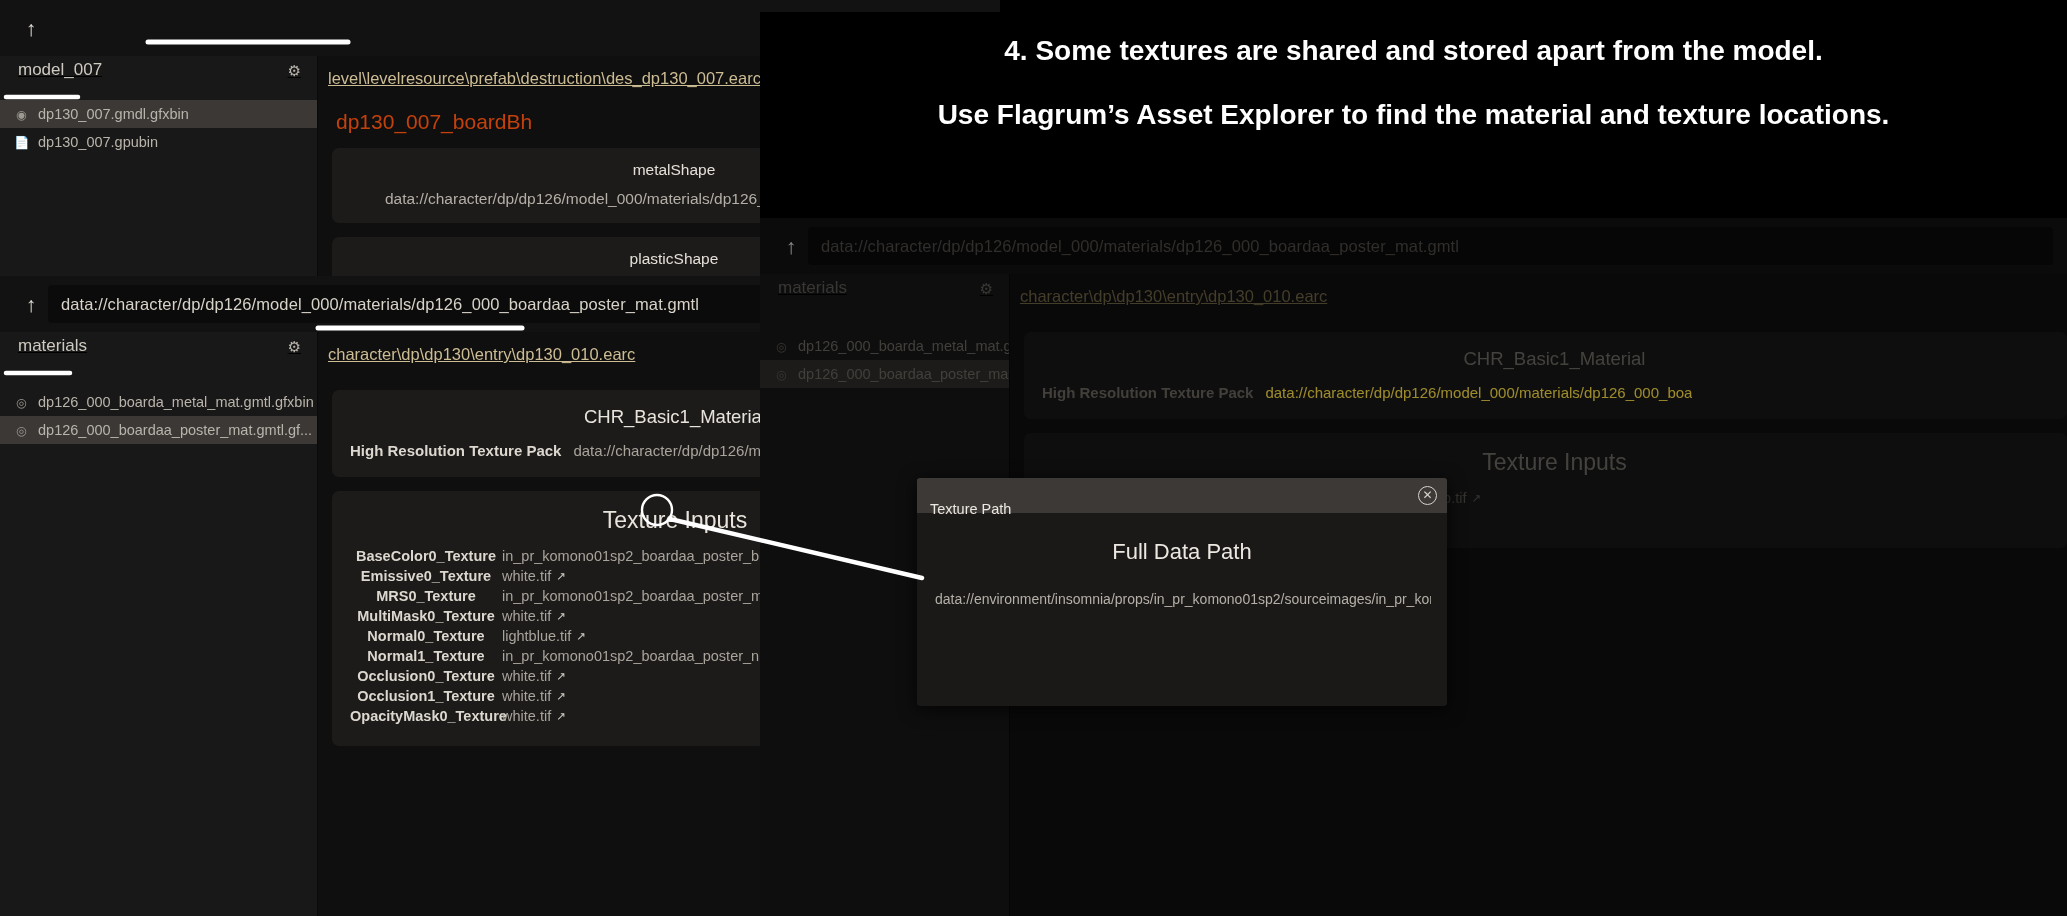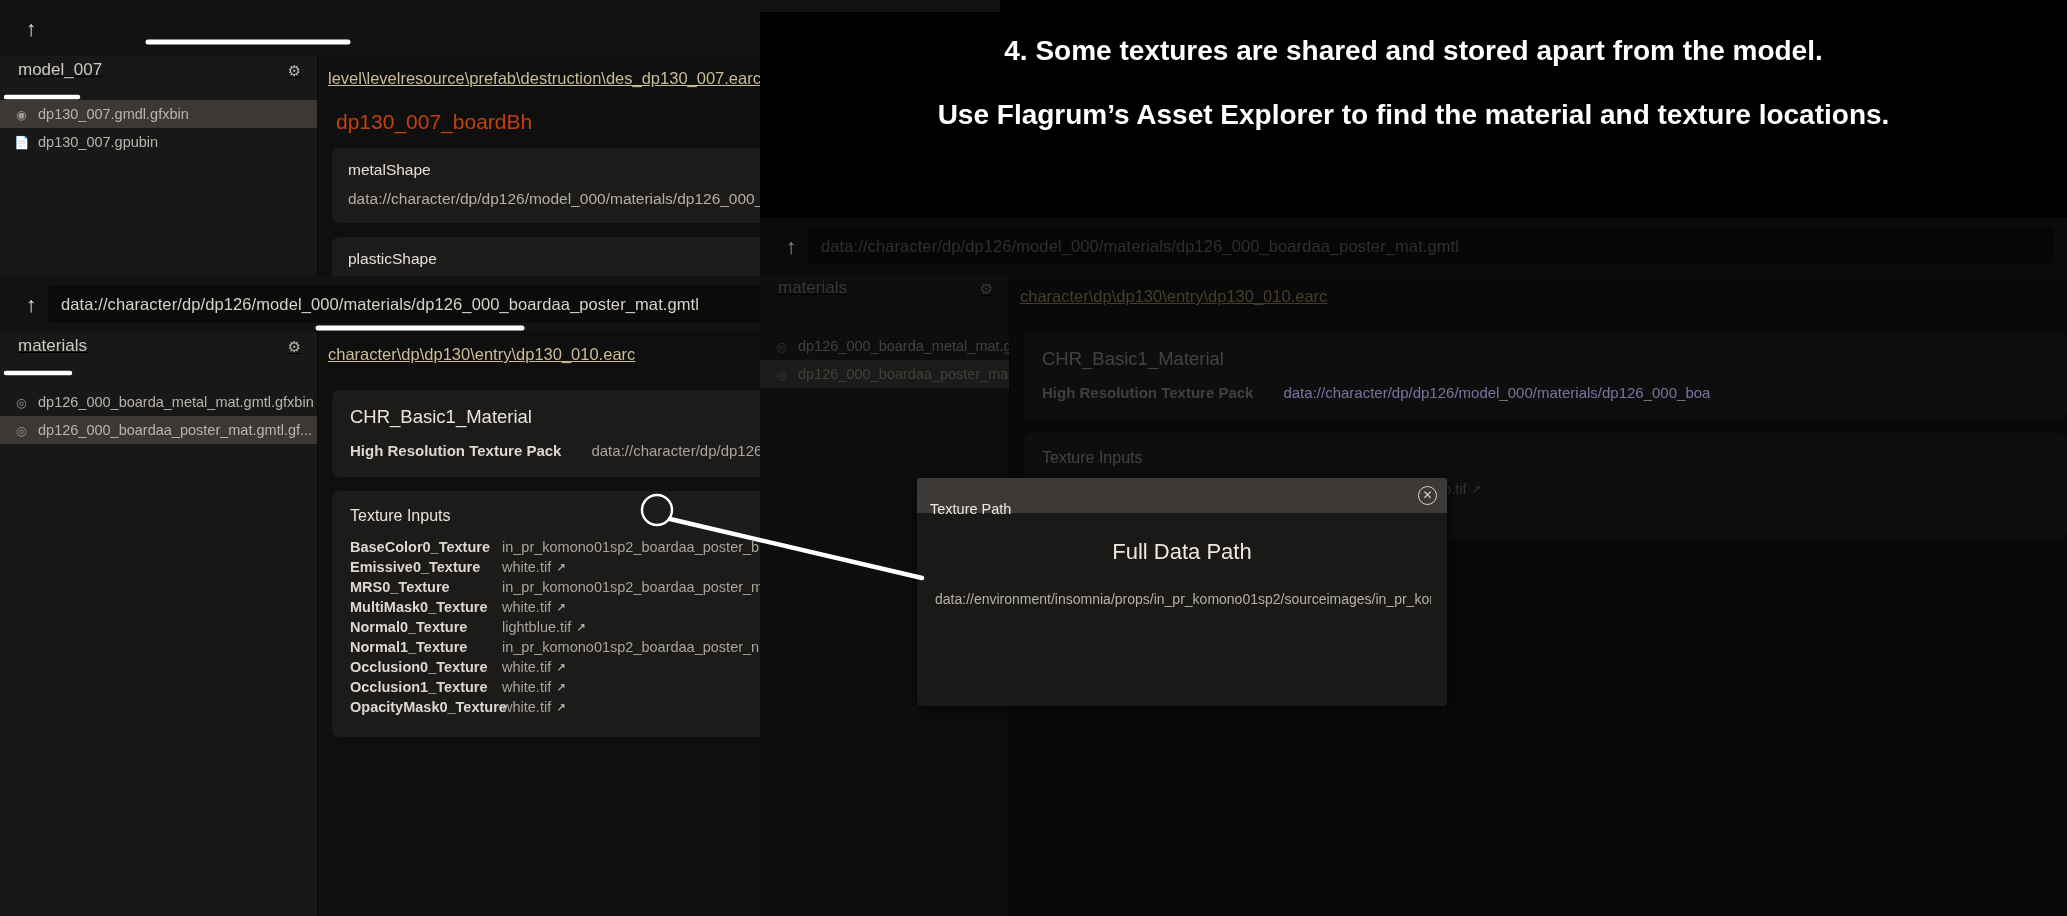--- a/index.html
+++ b/index.html
@@ -30,29 +30,29 @@
   .gear { color: #b9b4ab; font-size: 15px; line-height: 1; }
   .file-row { height: 28px; display: flex; align-items: center; gap: 9px; padding: 0 10px 0 14px;
               color: #b9b4ab; font-size: 14.5px; white-space: nowrap; overflow: hidden; }
   .file-row.sel { background: #3b3836; }
   .file-ico { width: 15px; text-align: center; font-size: 12.5px; color: #9d9890; flex: none; }
   .content { flex: 1; background: #100f0f; min-width: 0; }
   .earc-link { color: #cdbd94; font-size: 16.5px; text-decoration: underline; padding: 13px 0 0 10px; display: block;
                white-space: nowrap; overflow: hidden; }
 
   .doc-title { color: #c2410c; font-size: 21px; padding: 22px 0 14px 18px; white-space: nowrap; }
-  .card { background: #1c1b1a; border-radius: 7px; margin: 0 0 14px 14px; padding: 13px 0 15px 16px; }
+  .card { background: #1c1b1a; border-radius: 7px; margin: 0 0 14px 14px; padding: 13px 0 15px 16px; text-align: center; }
   .card-name { color: #e4e0d8; font-size: 15.5px; margin-bottom: 11px; white-space: nowrap; }
   .card-path { color: #b4afa6; font-size: 15.5px; white-space: nowrap; overflow: hidden; }
 
   .mat-title { color: #e8e4dc; font-size: 18.5px; margin-bottom: 14px; white-space: nowrap; }
-  .kv { display: flex; gap: 30px; font-size: 15px; white-space: nowrap; }
+  .kv { display: flex; gap: 12px; font-size: 15px; white-space: nowrap; }
   .kv .k { color: #ddd8cf; font-weight: bold; flex: none; }
   .kv .v { color: #a9a49c; overflow: hidden; }
-  .sec-title { color: #e8e4dc; font-size: 16px; margin-bottom: 12px; white-space: nowrap; }
+  .sec-title { color: #e8e4dc; font-size: 23px; margin-bottom: 12px; white-space: nowrap; }
   .tex-row { display: flex; font-size: 14.5px; line-height: 20px; white-space: nowrap; }
   .tex-k { color: #ddd8cf; font-weight: bold; width: 152px; flex: none; }
   .tex-v { color: #a9a49c; }
   .ext { color: #cfcac1; font-size: 11.5px; margin-left: 5px; }
 
   
   .inner-win { position: absolute; background: #131212; }
 
   
   .right { position: absolute; left: 760px; top: 12px; width: 1307px; height: 916px; background: #000; }
@@ -243,21 +243,21 @@
             <span class="file-ico" style="color:#5d5953">◎</span>
             <span>dp126_000_boardaa_poster_mat.gmtl.gf...</span>
           </div>
         </div>
         <div class="content">
           <a class="earc-link" style="color:#6f6345">character\dp\dp130\entry\dp130_010.earc</a>
           <div class="card" style="margin-top:26px;padding:16px 0 18px 18px;background:#191817">
             <div class="mat-title" style="color:#6f6b64">CHR_Basic1_Material</div>
             <div class="kv">
               <span class="k" style="color:#6b6760">High Resolution Texture Pack</span>
-              <span class="v" style="color:#c4b5fd">data://character/dp/dp126/model_000/materials/dp126_000_boa</span>
+              <span class="v" style="color:#fde047">data://character/dp/dp126/model_000/materials/dp126_000_boa</span>
             </div>
           </div>
           <div class="card" style="padding:16px 0 20px 18px;background:#191817">
             <div class="sec-title" style="color:#6f6b64">Texture Inputs</div>
             <div class="tex-row">
               <span class="tex-k" style="color:#6b6760">BaseColor0_Texture</span>
               <span class="tex-v" style="color:#57534d">in_pr_komono01sp2_boardaa_poster_b.tif</span>
               <span class="ext" style="color:#57534d">↗</span>
             </div>
             <div class="tex-row">

